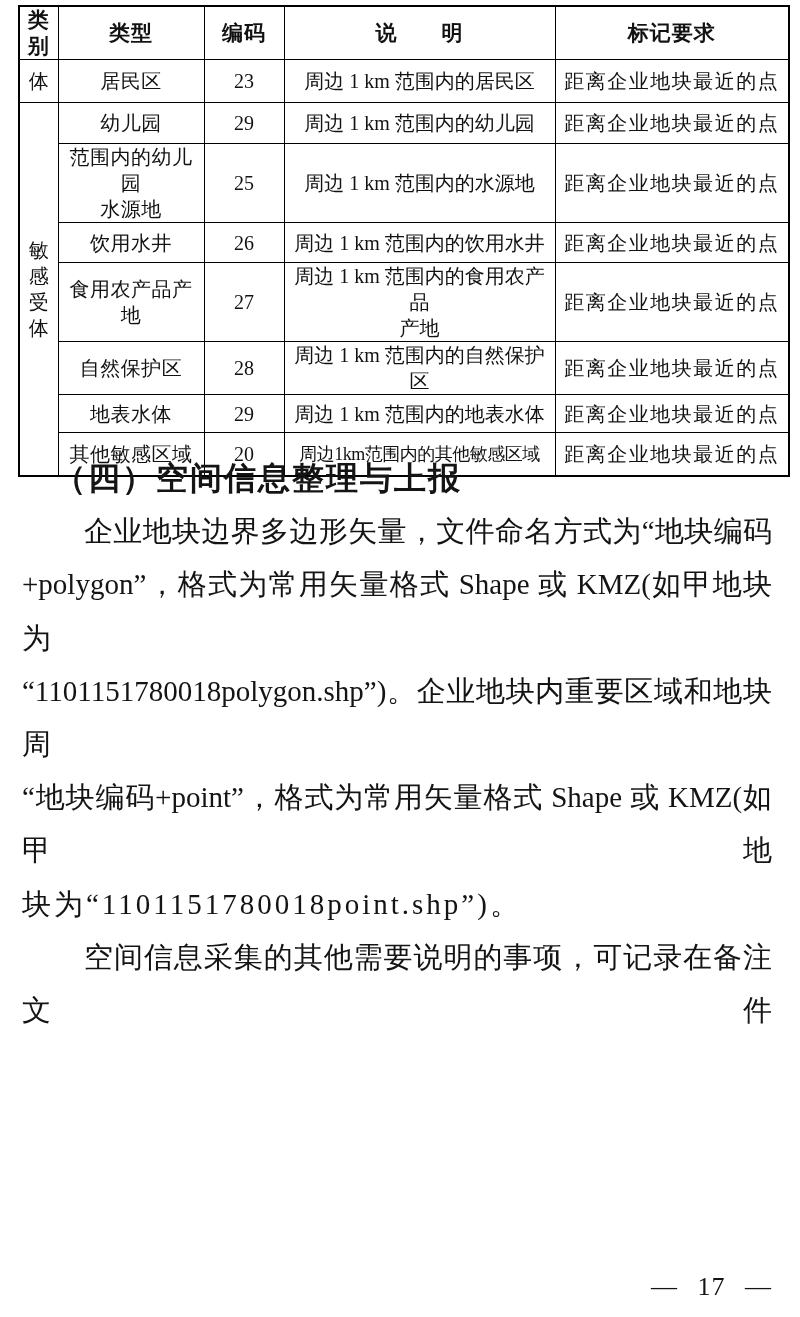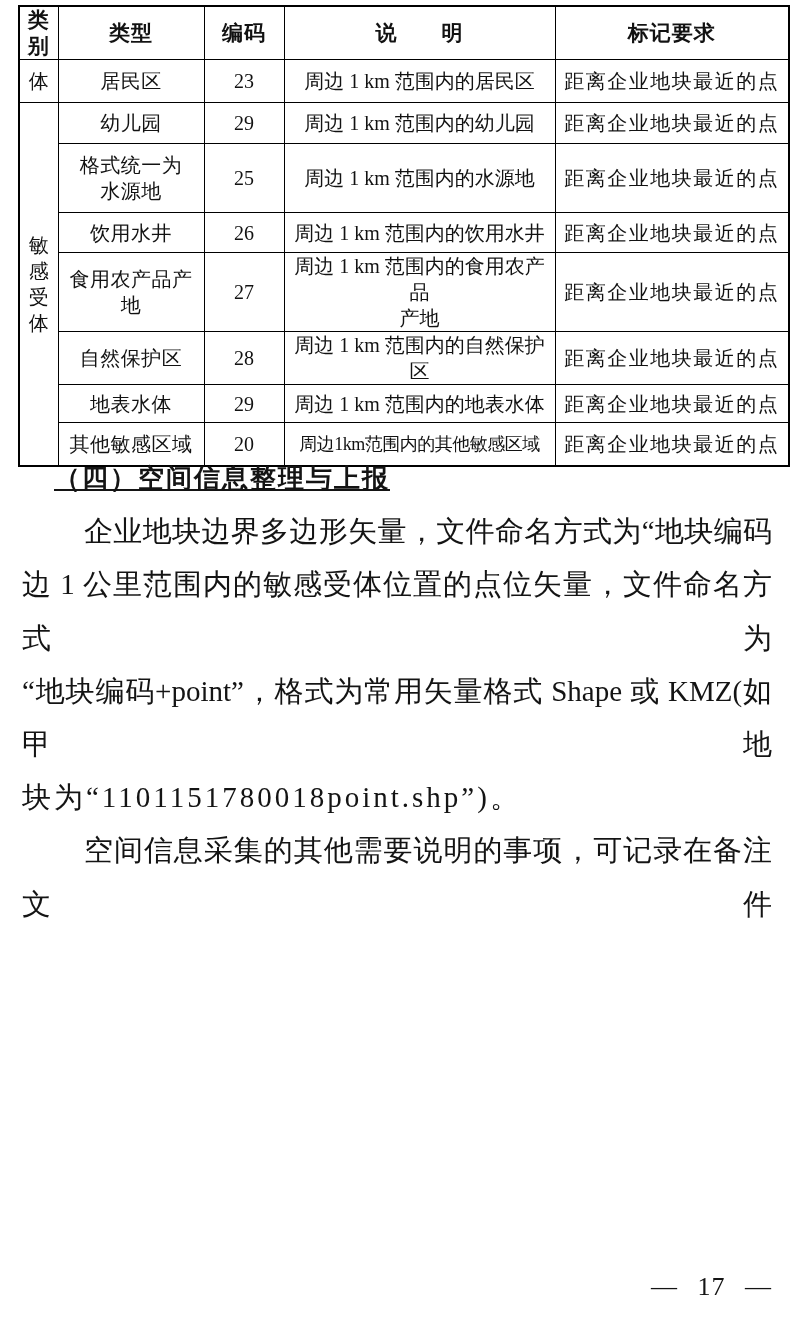--- a/index.html
+++ b/index.html
@@ -34,22 +34,22 @@
   tr.r1 { height:43px; } tr.r2 { height:41px; } tr.r3 { height:69px; }
   tr.r4 { height:40px; } tr.r5 { height:62px; } tr.r6 { height:42px; }
   tr.r7 { height:38px; } tr.r8 { height:43px; }
 
   
   .body-text {
     position:absolute; left:22px; top:452px; width:750px;
     font-size:29px; line-height:53.2px; color:#141414;
   }
   .heading {
-    font-weight:700; font-size:26px; letter-spacing:2px;
-    margin:0 0 0 32px; line-height:53.2px;text-decoration:underline;
+    font-weight:700; font-size:32px; letter-spacing:2px;
+    margin:0 0 0 32px; line-height:53.2px;
   }
   .ln { text-align:justify; text-align-last:justify; }
   .ln.indent { text-indent:62px; }
   .ln.end { text-align:last; text-align-last:left; letter-spacing:3px; }
 
   
   .footer {
     position:absolute; right:28px; top:1272px;
     font-size:26px; word-spacing:12px; letter-spacing:1px; color:#141414;
   }
@@ -89,21 +89,21 @@
         <td class="td-cat" rowspan="7">敏
 感
 受
 体</td>
         <td class="td-type">幼儿园</td>
         <td class="td-code">29</td>
         <td class="td-desc">周边 1 km 范围内的幼儿园</td>
         <td class="td-req">距离企业地块最近的点</td>
       </tr>
       <tr class="r3">
-        <td class="td-type">格式统一为
+        <td class="td-type">范围内的幼儿园
 水源地</td>
         <td class="td-code">25</td>
         <td class="td-desc">周边 1 km 范围内的水源地</td>
         <td class="td-req">距离企业地块最近的点</td>
       </tr>
       <tr class="r4">
         <td class="td-type">饮用水井</td>
         <td class="td-code">26</td>
         <td class="td-desc">周边 1 km 范围内的饮用水井</td>
         <td class="td-req">距离企业地块最近的点</td>
@@ -134,21 +134,22 @@
         <td class="td-req">距离企业地块最近的点</td>
       </tr>
     </tbody>
   </table>
 
   <div class="body-text">
     <div class="heading">（四）空间信息整理与上报</div>
 
     <div>
       <div class="ln indent">企业地块边界多边形矢量，文件命名方式为“地块编码</div>
-      <div class="ln">边 1 公里范围内的敏感受体位置的点位矢量，文件命名方式为</div>
+      <div class="ln">+polygon”，格式为常用矢量格式 Shape 或 KMZ(如甲地块为</div>
+      <div class="ln">“1101151780018polygon.shp”)。企业地块内重要区域和地块周</div>
       <div class="ln">“地块编码+point”，格式为常用矢量格式 Shape 或 KMZ(如甲地</div>
       <div class="ln end">块为“1101151780018point.shp”)。</div>
     </div>
 
 
     <div>
       <div class="ln indent">空间信息采集的其他需要说明的事项，可记录在备注文件</div>
 
     </div>
 

